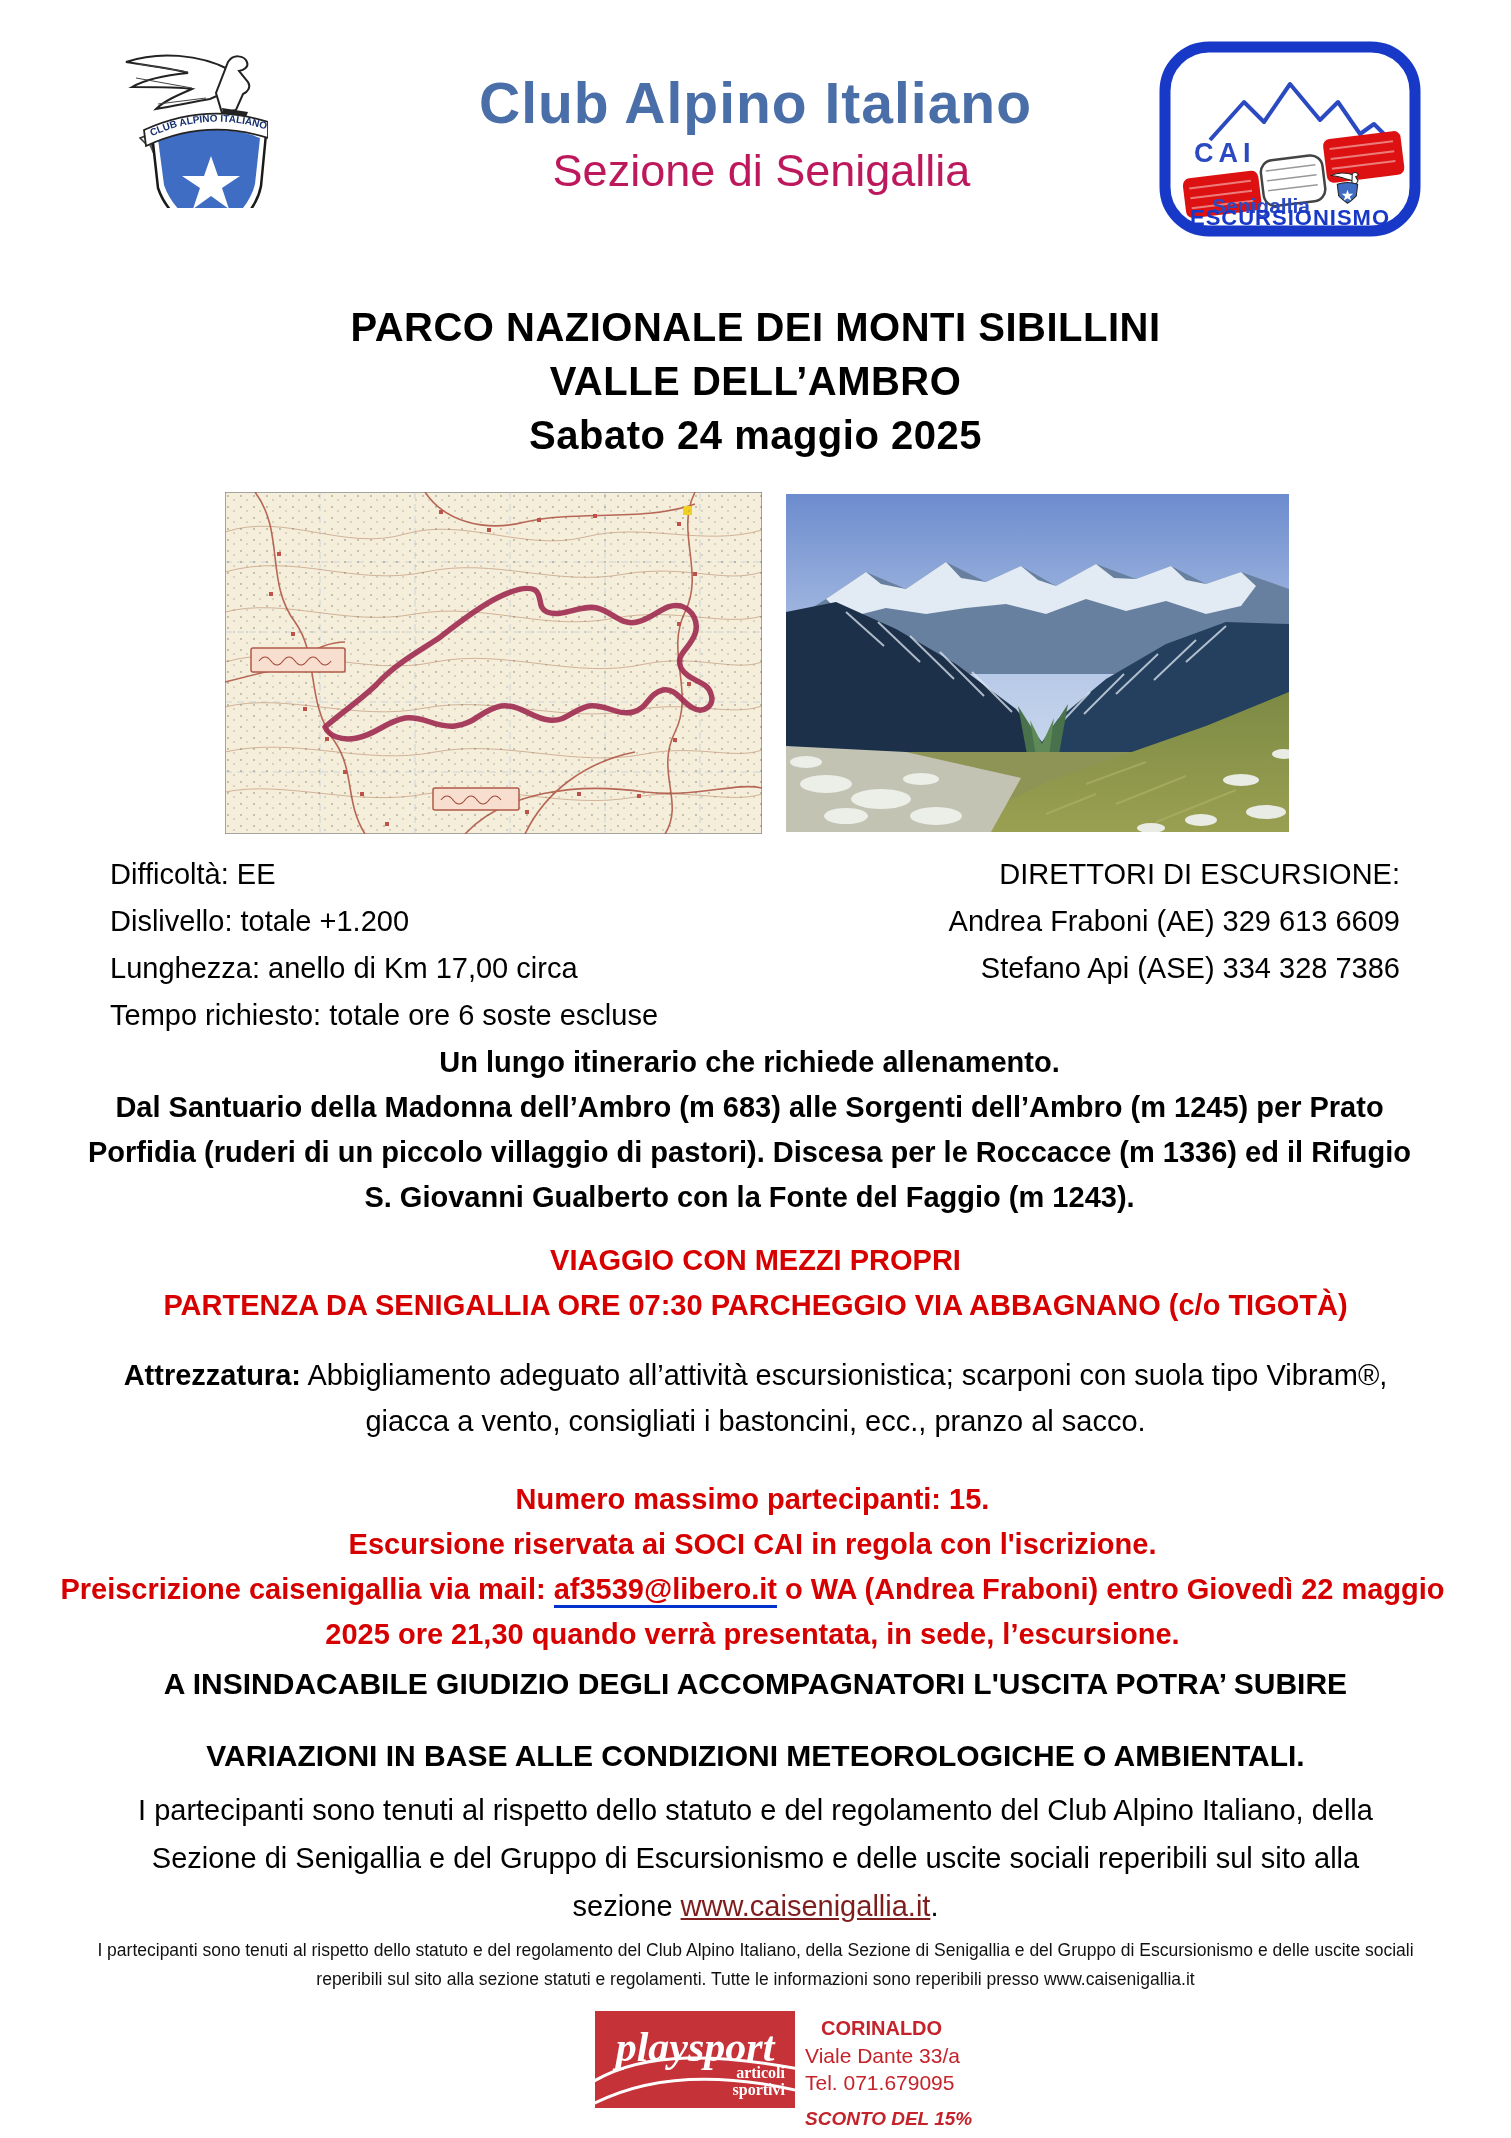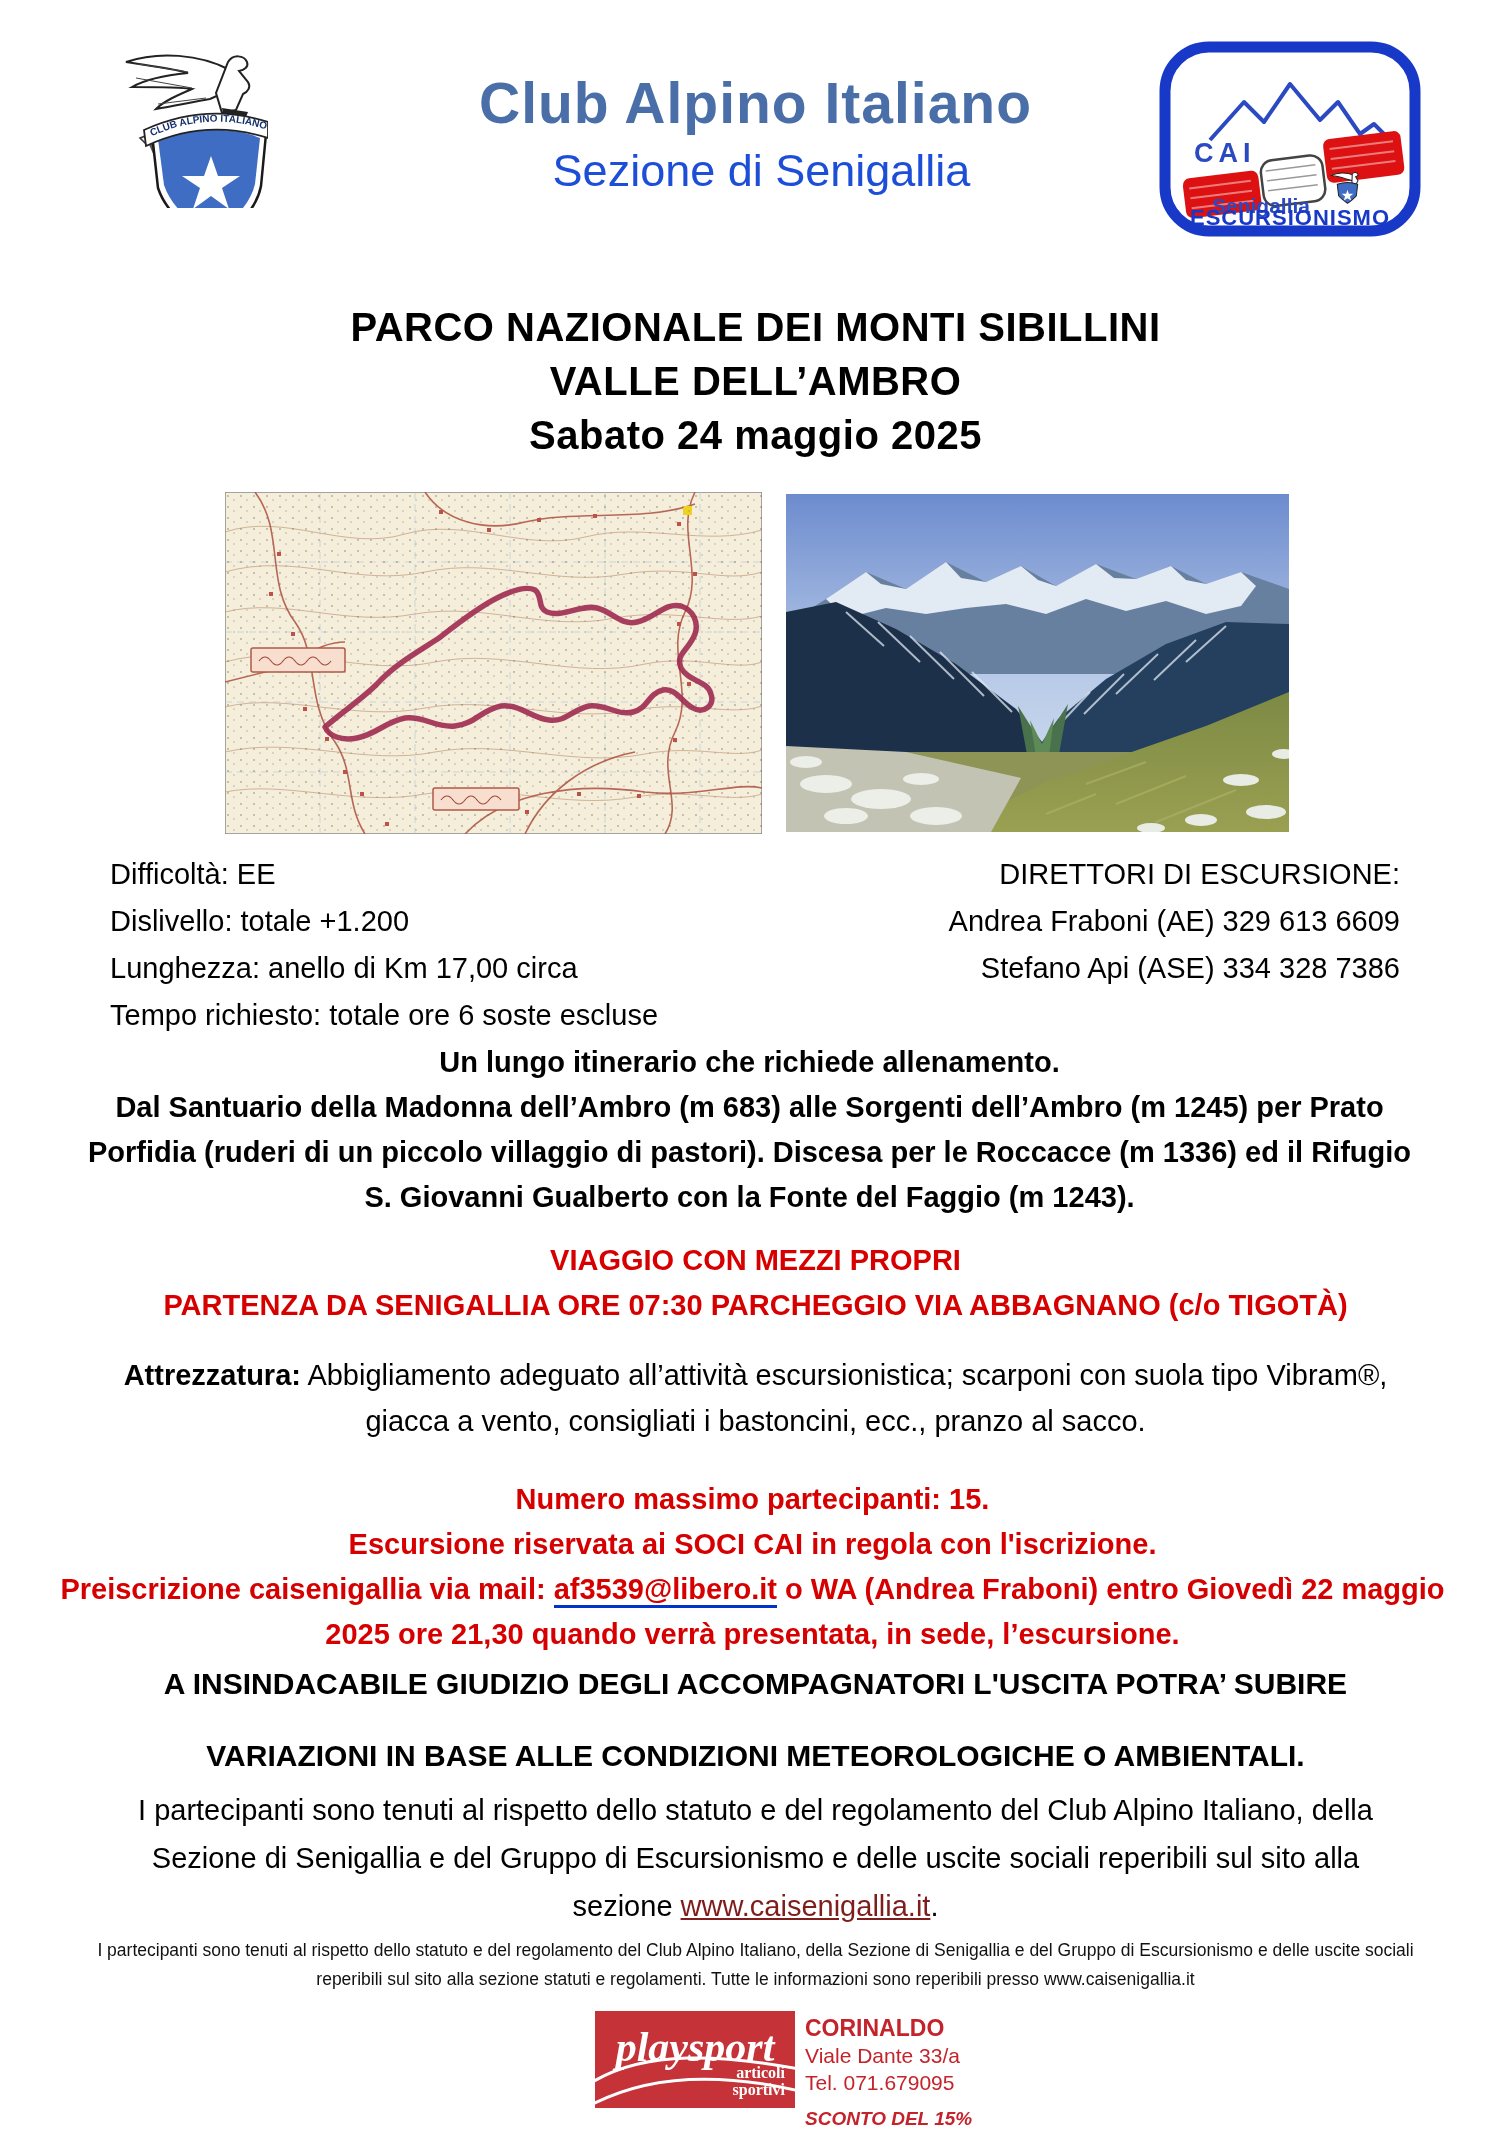--- a/index.html
+++ b/index.html
@@ -4,21 +4,21 @@
 <style>
   html,body{margin:0;padding:0;background:#e8e8e8;}
   #page{
     position:relative;width:1511px;height:2138px;margin:0 auto;background:#ffffff;
     font-family:"Liberation Sans",sans-serif;color:#000;overflow:hidden;
   }
   .abs{position:absolute;}
   
   .hdr-title{left:0;right:0;top:70px;text-align:center;font-size:57px;font-weight:bold;
     color:#4a6fa8;letter-spacing:1px;}
-  .hdr-sub{left:0;right:0;top:145px;text-align:center;font-size:45px;color:#1d4ed8;padding-left:12px;}
+  .hdr-sub{left:0;right:0;top:145px;text-align:center;font-size:45px;color:#be185d;padding-left:12px;}
   
   .title-block{left:0;right:0;top:300px;text-align:center;font-size:40px;font-weight:bold;
     line-height:54px;letter-spacing:0.5px;}
   
   .img-frame{display:block;}
   
   .det-left{left:110px;top:851px;font-size:29px;line-height:47px;}
   .det-right{right:111px;top:851px;text-align:right;font-size:29px;line-height:47px;}
   
   .itinerary{left:68px;right:80px;top:1040px;text-align:center;font-weight:bold;
@@ -31,21 +31,21 @@
     font-weight:bold;font-size:29px;line-height:45px;}
   .email-link{color:inherit;text-decoration:none;border-bottom:3px solid #0033cc;cursor:pointer;}
   .disclaimer{left:95px;right:95px;top:1648px;text-align:center;font-weight:bold;
     font-size:30px;line-height:72px;}
   .disclaimer .inner{max-width:1330px;margin:0 auto;}
   .rules{left:110px;right:110px;top:1786px;text-align:center;font-size:29px;line-height:48px;}
   .site-link{color:#7f1d1d;text-decoration:underline;cursor:pointer;}
   .footnote{left:85px;right:85px;top:1936px;text-align:center;font-size:17.5px;line-height:29px;color:#111;}
   
   .sponsor-text{left:805px;top:2015px;color:#c5232b;line-height:27px;font-size:21px;}
-  .sponsor-text .city{font-weight:bold;font-size:23px;}
+  .sponsor-text .city{font-weight:bold;font-size:20px;margin-left:16px;}
   .sponsor-text .disc1{font-weight:bold;font-style:italic;font-size:19px;margin-top:9px;}
   .sponsor-text .disc2{font-weight:bold;font-style:italic;font-size:16.5px;}
   p,div{margin:0;}
 </style>
 </head>
 <body>
 
 <div id="page">
 
   <svg class="abs" style="left:118px;top:46px" width="150" height="162" viewBox="0 0 150 162">

